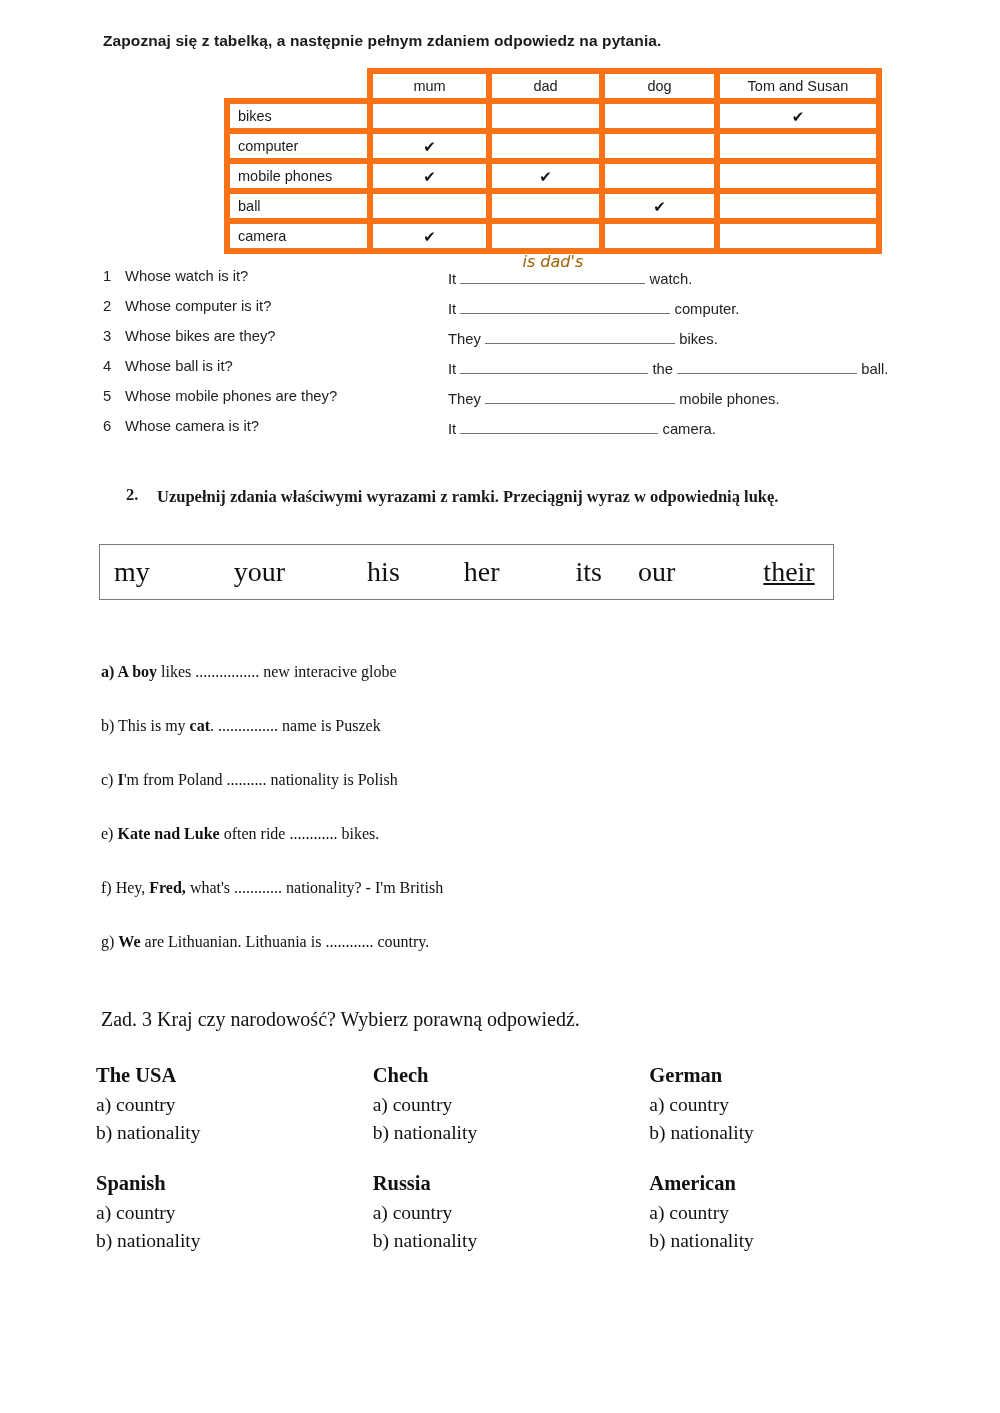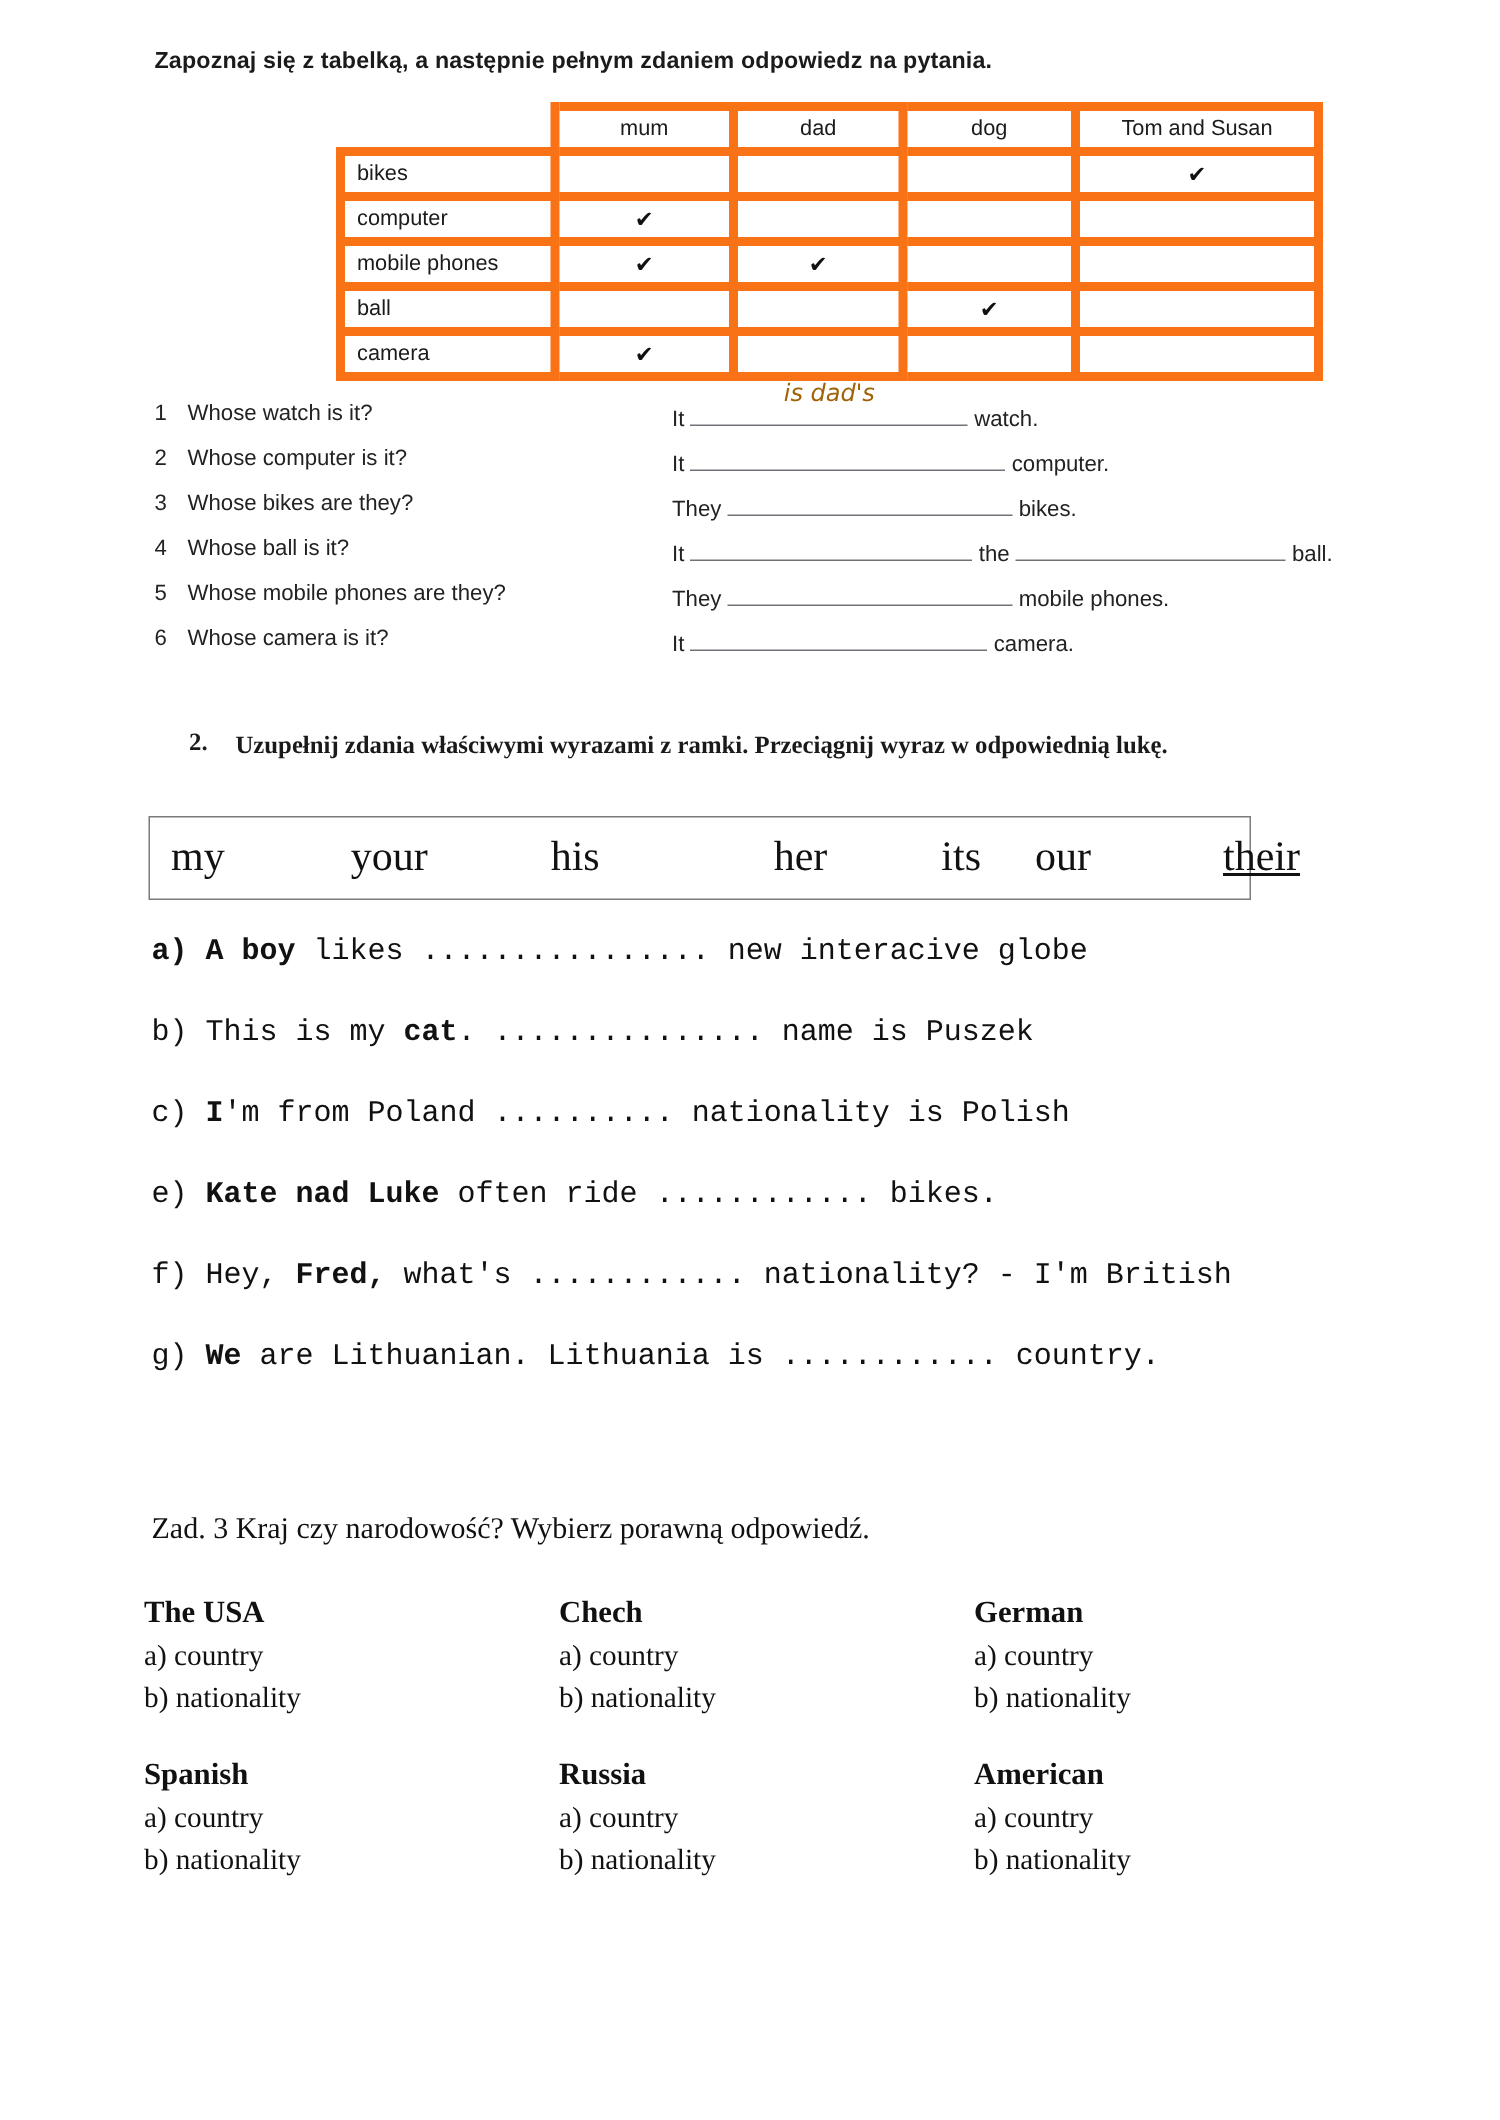--- a/index.html
+++ b/index.html
@@ -153,32 +153,32 @@
   }
   .wordbox .w {
     font-family: "Liberation Serif", serif;
     font-size: 28px;
     color: #111;
     text-align: center;
   }
   .w1 { margin-left: 14px; }
   .w2 { margin-left: 84px; }
   .w3 { margin-left: 82px; }
-  .w4 { margin-left: 116px; }
+  .w4 { margin-left: 64px; }
   .w5 { margin-left: 76px; }
   .w6 { margin-left: 36px; }
   .w7 { margin-left: 88px; text-decoration: underline; }
 
   .sentences {
     position: absolute;
     left: 101px;
-    top: 623px;
+    top: 663px;
     width: 830px;
-    font-family: Liberation Mono, monospace;
-    font-size: 20px;
+    font-family: Liberation Serif, serif;
+    font-size: 16px;
     color: #111;
   }
   .sentence {
     height: 54px;
     white-space: nowrap;
   }
   .sentence b { font-weight: bold; }
 
   .zad3 {
     position: absolute;

